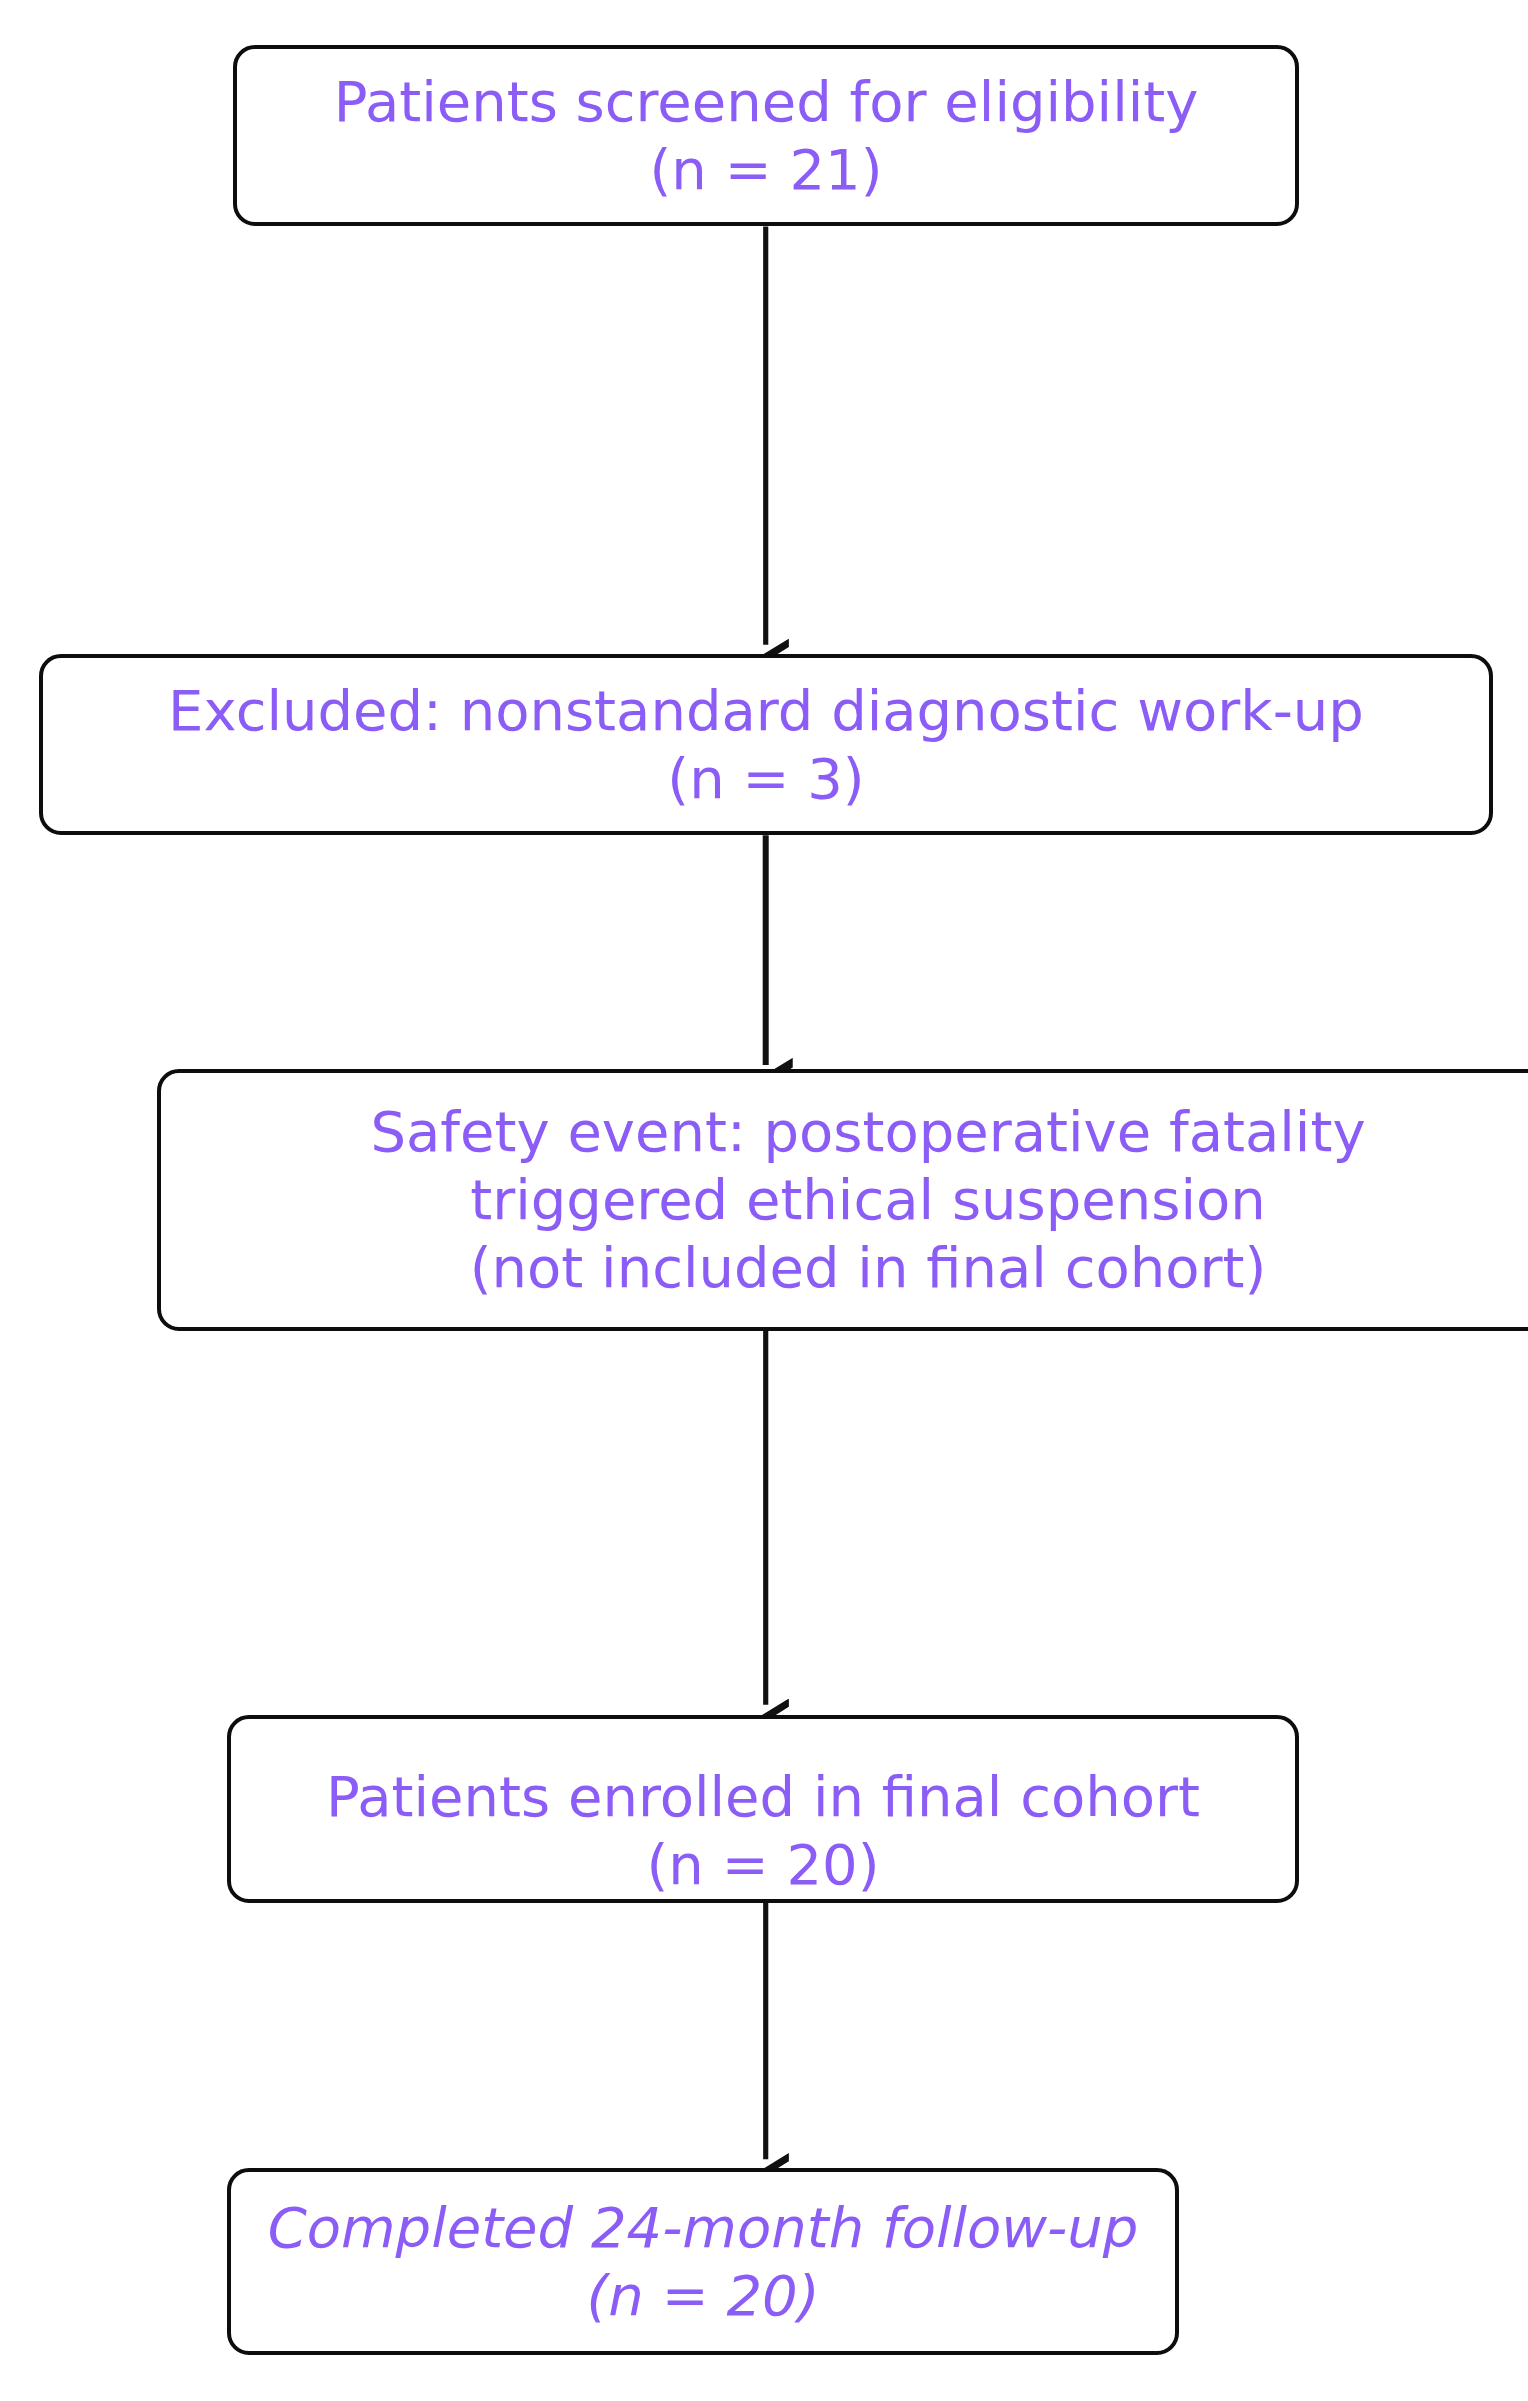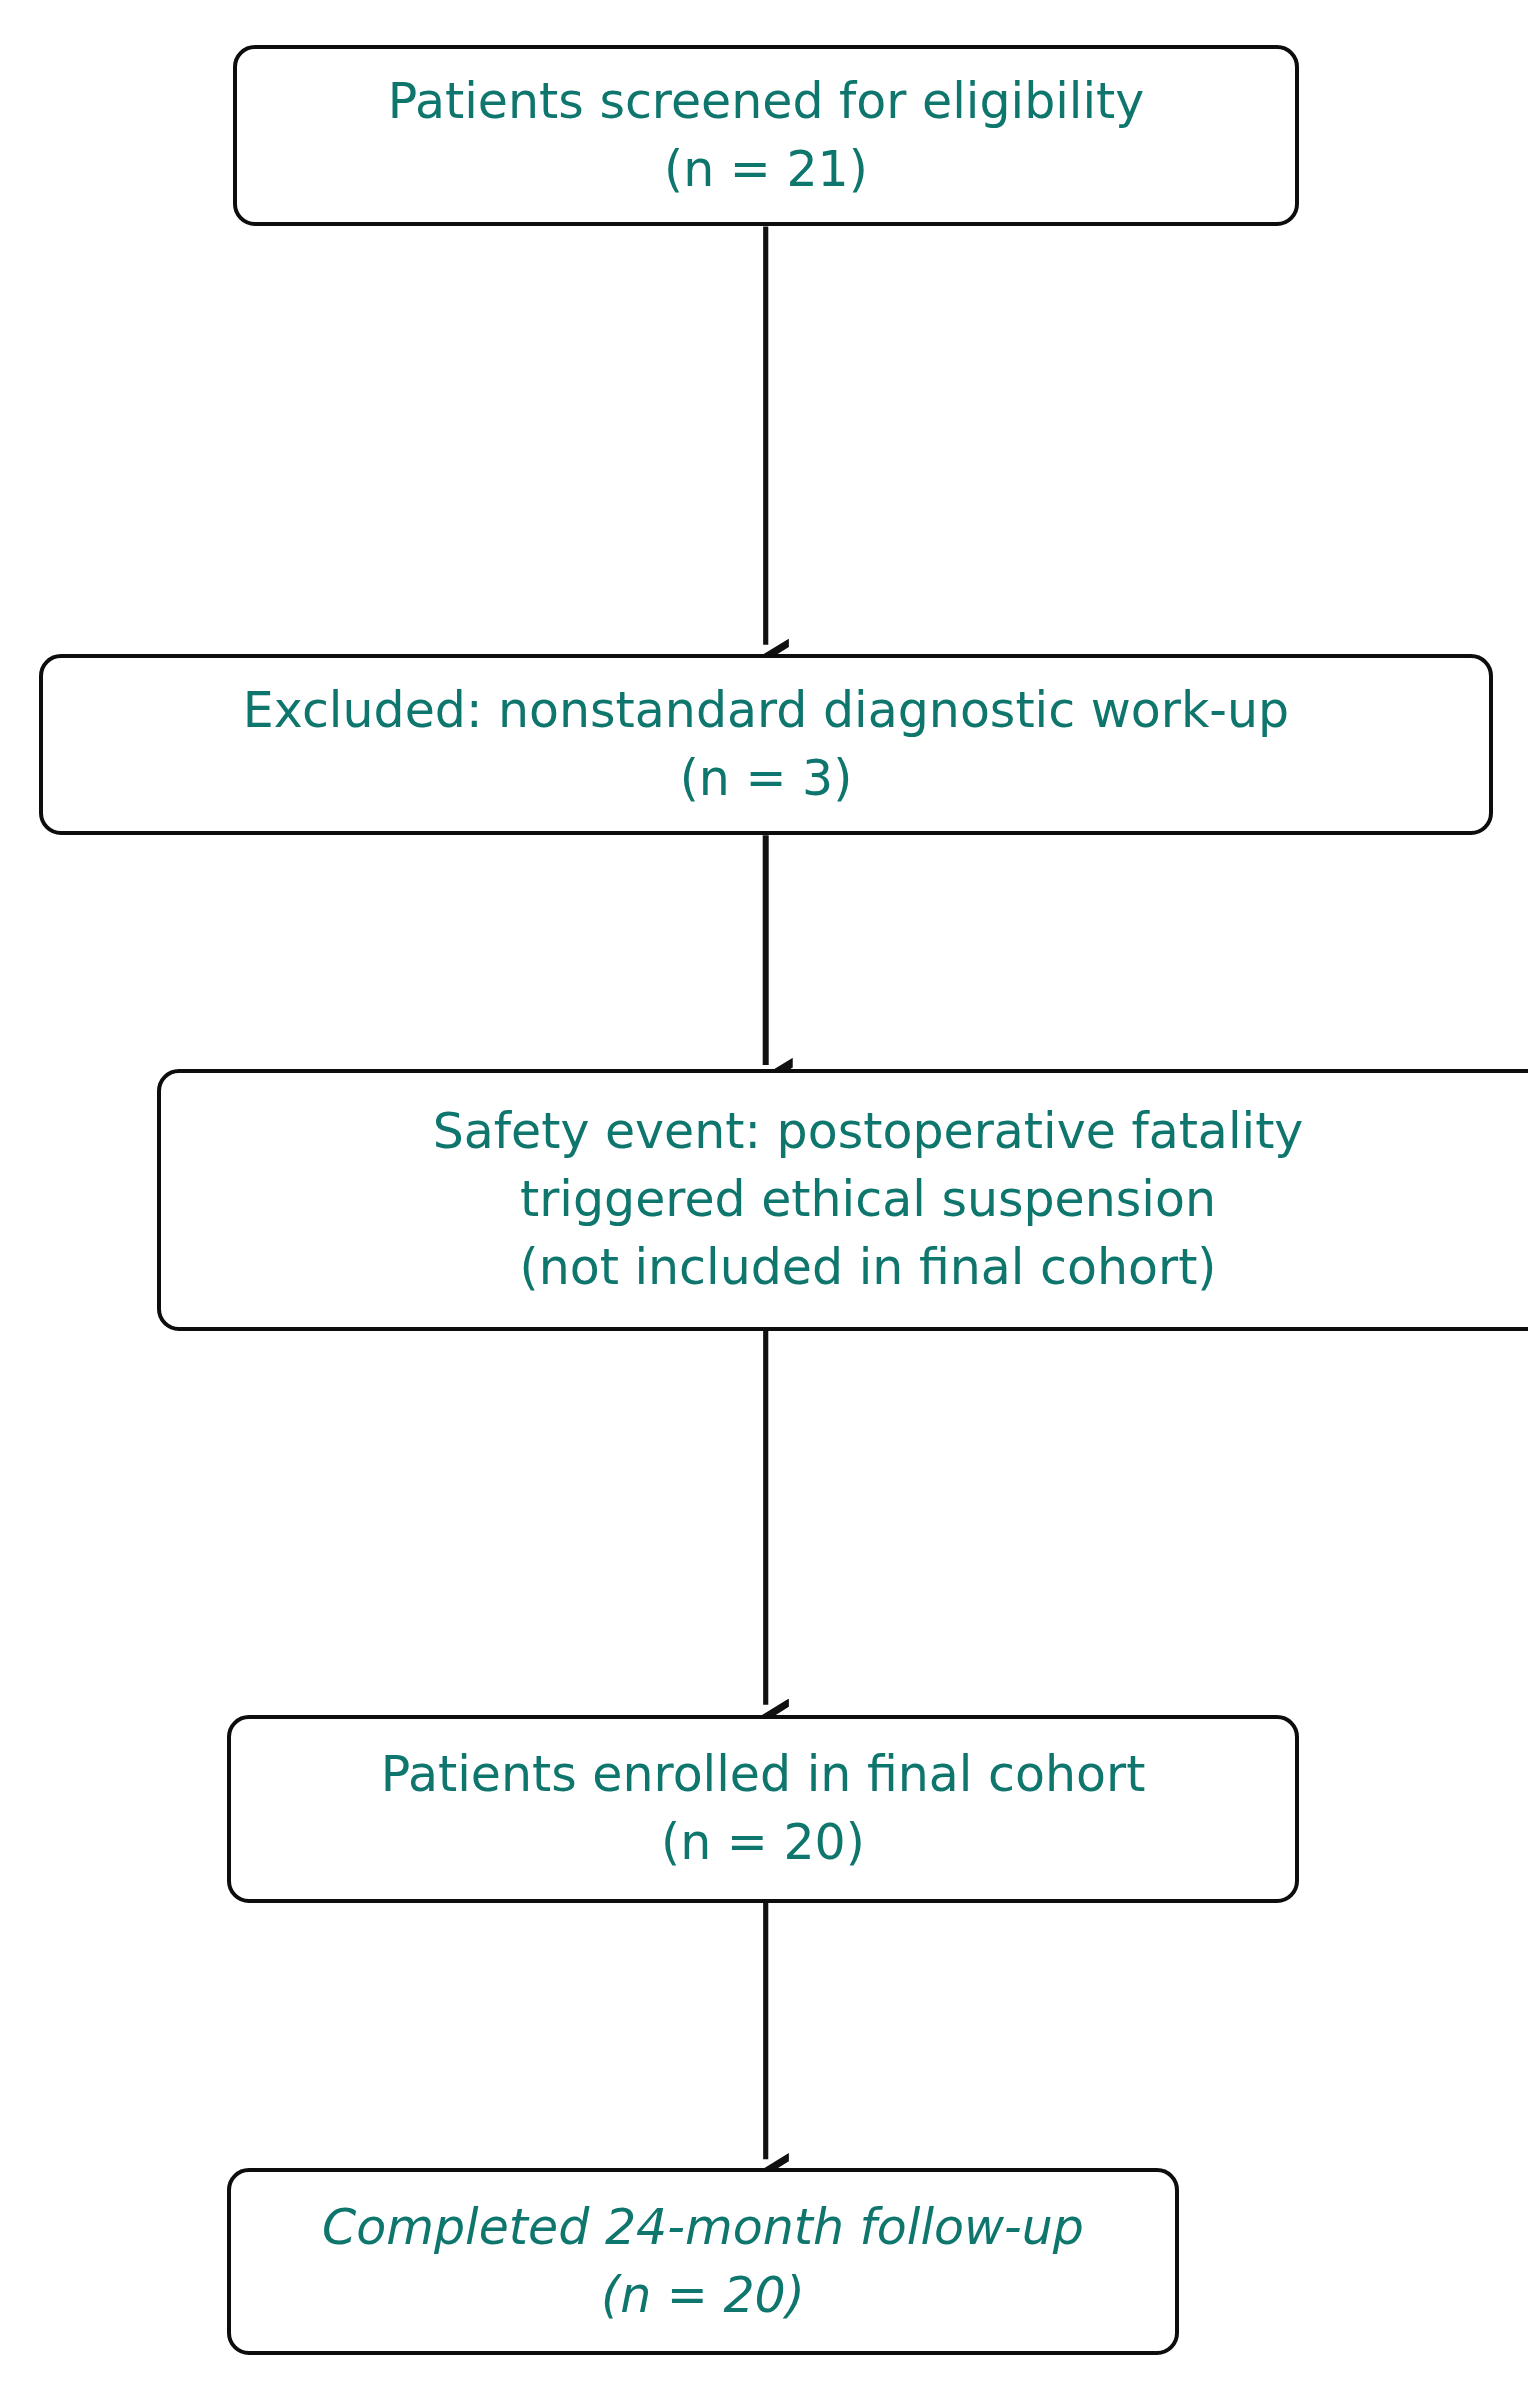--- a/index.html
+++ b/index.html
@@ -33,34 +33,34 @@
     border: 4.3px solid #0d0d0d;
     border-radius: 22px;
     display: flex;
     align-items: center;
     justify-content: center;
     z-index: 3;
   }
   .node-text {
     width: 100%;
     text-align: center;
-    color: #0f766e;
+    color: #8b5cf6;
     font-family: "DejaVu Sans", sans-serif;
-    font-size: 49px;
+    font-size: 56px;
     line-height: 68px;
     letter-spacing: 0px;
     white-space: pre-line;
     padding: 0 12px;
     box-sizing: border-box;
   }
   
   #node-screened  { left: 233px;  top: 45px;   width: 1066px; height: 181px; }
   #node-excluded  { left: 39px;   top: 654px;  width: 1454px; height: 181px; }
   #node-safety    { left: 157px;  top: 1069px; width: 1422px; height: 262px; }
-  #node-enrolled  { left: 227px;  top: 1715px; width: 1072px; height: 188px; }
+  #node-enrolled  { left: 227px;  top: 1715px; width: 1072px; height: 188px; align-items: flex-end; }
   #node-completed { left: 227px;  top: 2168px; width: 952px; height: 187px; font-style: italic; }
 </style>
 </head>
 <body>
 
 <div id="canvas">
 
   <svg class="flow-svg" viewBox="0 0 1782 2800" aria-hidden="true">
     <defs>
       <marker id="arrowV" markerWidth="11" markerHeight="9" refX="1.2" refY="4.5" orient="auto" markerUnits="strokeWidth">

